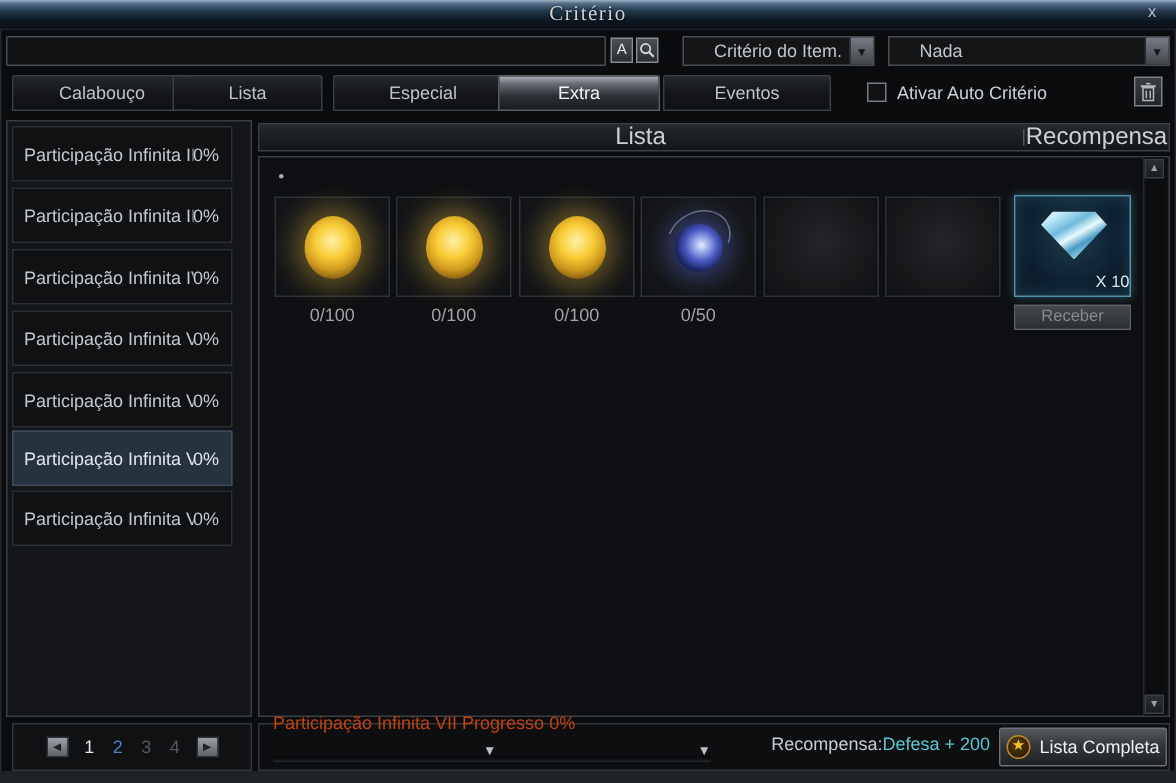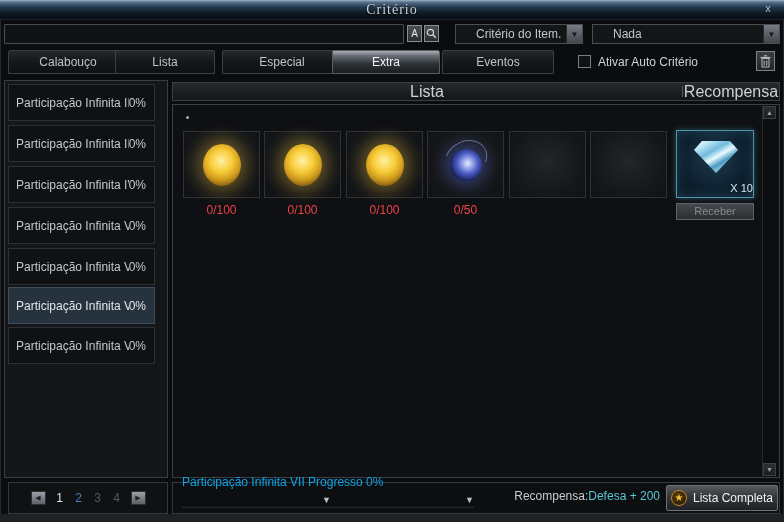--- a/index.html
+++ b/index.html
@@ -156,41 +156,41 @@
   }
   .reward-qty { position:absolute; left:0; bottom:3px; width:100%; text-align:right; font-size:11px; color:#cfe6ef; }
   .claim-btn {
     position:absolute; left:676px; top:203px; width:78px; height:17px;
     background:linear-gradient(180deg,#45494d 0%,#2b2e31 100%);
     border:1px solid #5e6266; color:#85898d; font-size:11px;
     text-align:center; line-height:15px; cursor:pointer;
   }
   .slot-count {
     position:absolute; top:203px; width:77px; text-align:center;
-    font-size:12px; color:#ef4444;
+    font-size:12px; color:#a3a3a3;
   }
   
   .pager-panel {
     position:absolute; left:8px; top:482px; width:160px; height:32px;
     background:#0f1113; border:1px solid #34383c;
     display:flex; align-items:center; justify-content:center; gap:9px;
   }
   .pg-btn {
     width:15px; height:14px; background:linear-gradient(180deg,#9aa0a6,#5d6267);
     border:1px solid #2c3034; color:#1e2124; font-size:7px;
     display:flex; align-items:center; justify-content:center; cursor:pointer;
   }
   .pg-num { font-size:12px; color:#54585c; cursor:pointer; width:10px; text-align:center; }
   .pg-num.first { color:#e2e5e8; }
   .pg-num.current { color:#4d7fbf; }
   .footer-panel {
     position:absolute; left:172px; top:482px; width:608px; height:32px;
     background:#0c0e10; border:1px solid #34383c;
   }
-  .progress-text { position:absolute; left:182px; top:475px; font-size:12px; color:#0ea5e9; }
+  .progress-text { position:absolute; left:182px; top:475px; font-size:12px; color:#c2410c; }
   .progress-track {
     position:absolute; left:182px; top:504px; width:292px; height:4px;
     background:linear-gradient(180deg,#060708,#14171a); border-bottom:1px solid #23262a;
   }
   .p-marker { position:absolute; top:495px; font-size:9px; color:#bcc0c4; }
   .pm-1 { left:322px; } .pm-2 { left:465px; }
   .footer-reward { position:absolute; left:350px; top:489px; width:310px; text-align:right; font-size:12px; }
   .fr-label { color:#c9cdd1; }
   .fr-value { color:#5bc8d4; }
   .complete-btn {

